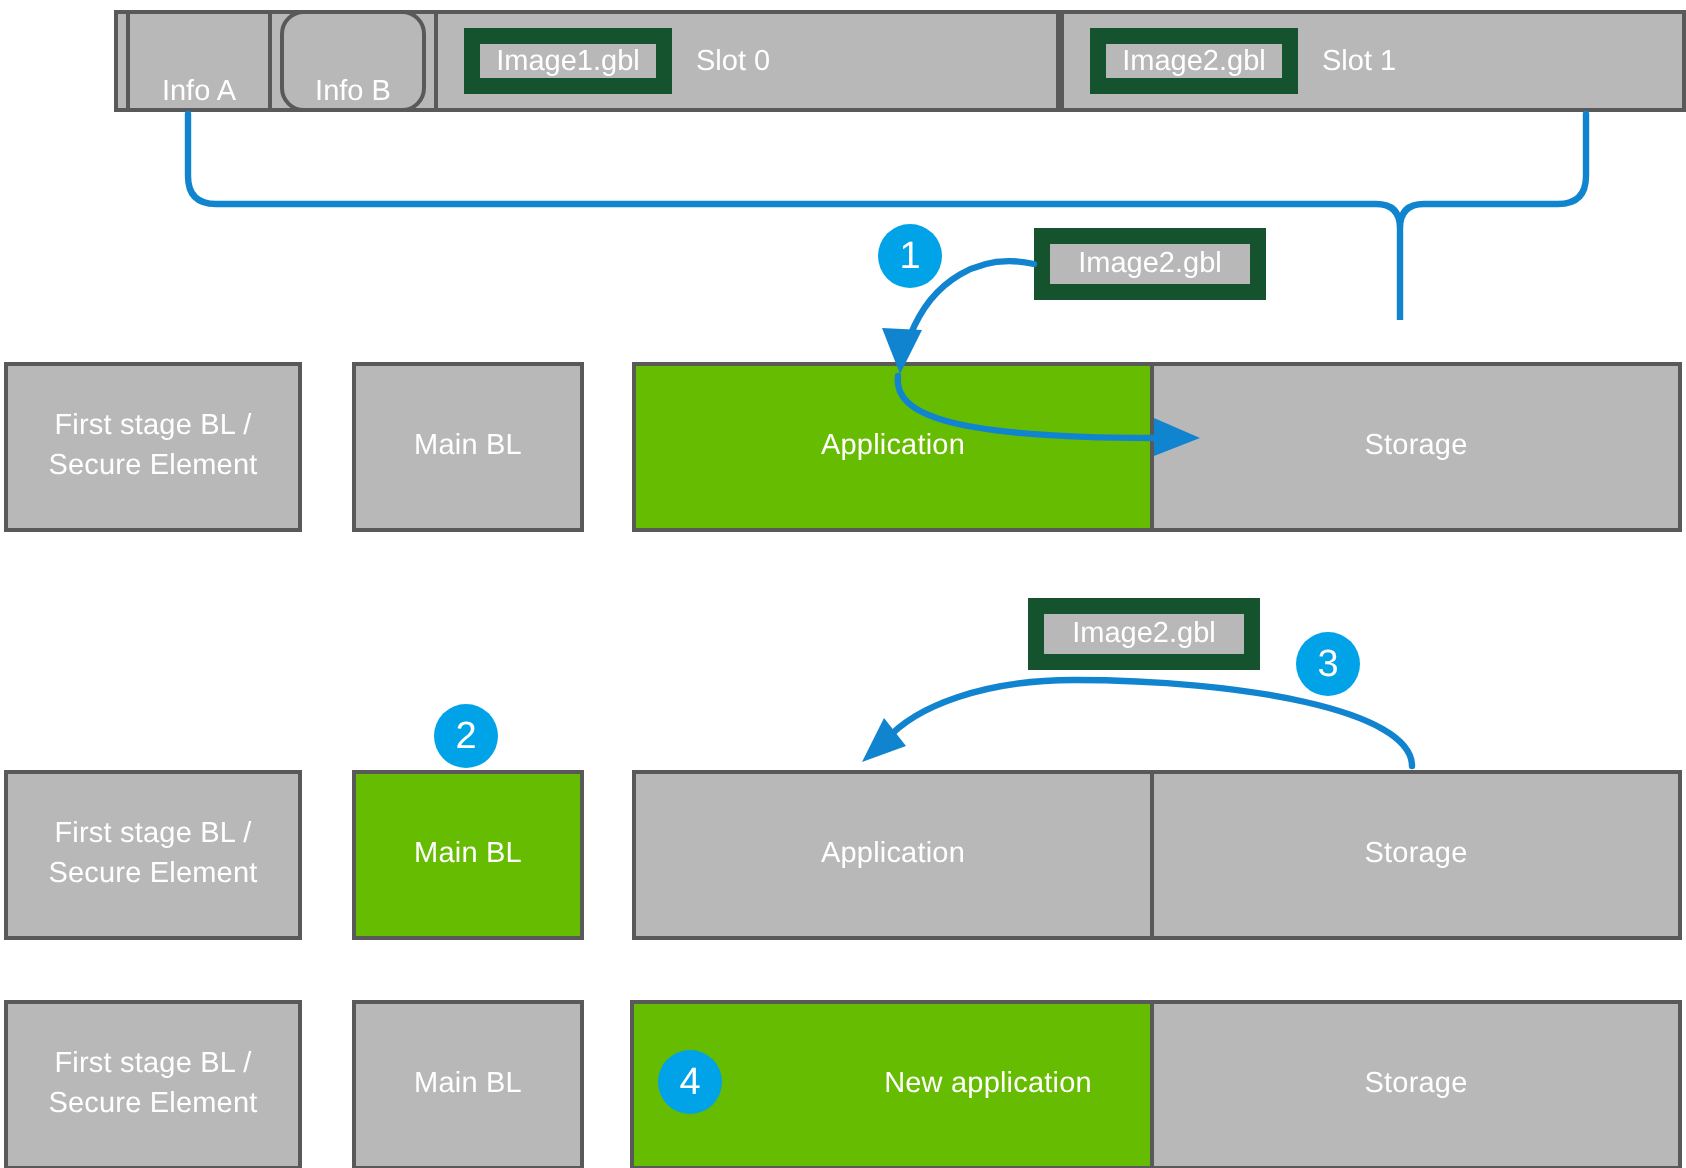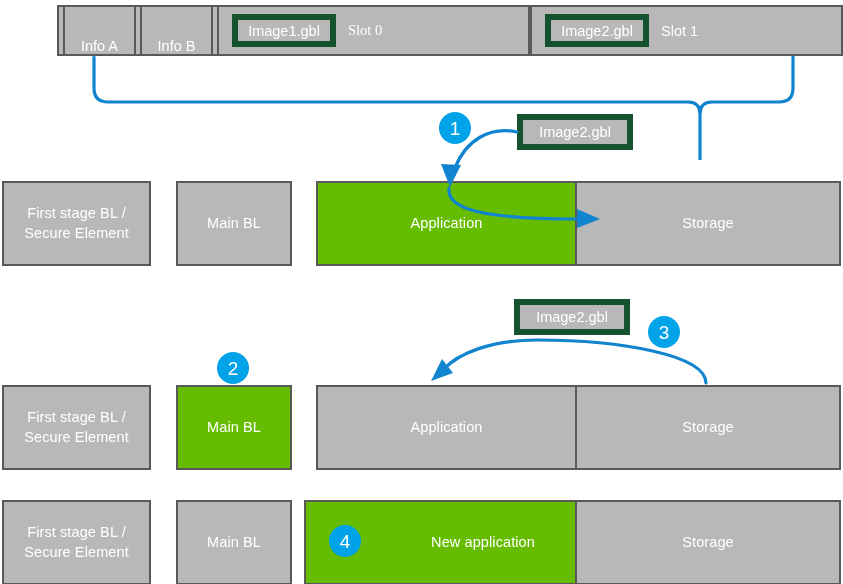--- a/index.html
+++ b/index.html
@@ -58,21 +58,21 @@
     position: absolute;
     color: #ffffff;
     font-size: 14.5px;
     display: flex;
     align-items: center;
   }
   
   .chip {
     position: absolute;
     box-sizing: border-box;
-    border: 6px solid #14532d;
+    border: 8px solid #14532d;
     background: #b8b8b8;
     color: #ffffff;
     font-size: 14.5px;
     display: flex;
     align-items: center;
     justify-content: center;
   }
 
   
   .badge {
@@ -111,29 +111,29 @@
 <body>
 
 <div id="stage">
 
   <div class="slotbar" style="left:57px; top:5px; width:786px; height:51px;"></div>
 
   <div class="slotcell" style="left:63px; top:5px; width:73px; height:51px;">
     <span>Info A</span>
   </div>
 
-  <div class="slotcell" style="left:140px; top:5px; width:73px; height:51px;">
+  <div class="slotcell" style="left:140px; top:5px; width:73px; height:51px;border-radius:12px;">
     <span>Info B</span>
   </div>
 
   <div class="slotcell" style="left:217px; top:5px; width:313px; height:51px;"></div>
   <div class="chip" style="left:232px; top:14px; width:104px; height:33px;">
     <span>Image1.gbl</span>
   </div>
-  <div class="slotlabel" style="left:348px; top:14px; height:33px;font-family:Liberation Serif, serif;">
+  <div class="slotlabel" style="left:348px; top:14px; height:33px;">
     <span>Slot 0</span>
   </div>
 
   <div class="slotcell" style="left:530px; top:5px; width:313px; height:51px;"></div>
   <div class="chip" style="left:545px; top:14px; width:104px; height:33px;">
     <span>Image2.gbl</span>
   </div>
   <div class="slotlabel" style="left:661px; top:14px; height:33px;text-align:center;">
     <span>Slot 1</span>
   </div>
@@ -174,21 +174,21 @@
     <span>Storage</span>
   </div>
 
   <div class="block" style="left:2px; top:500px; width:149px; height:85px;">
     <span>First stage BL /
 Secure Element</span>
   </div>
   <div class="block" style="left:176px; top:500px; width:116px; height:85px;">
     <span>Main BL</span>
   </div>
-  <div class="block green" style="left:304px; top:500px; width:316px; height:85px;">
+  <div class="block green" style="left:315px; top:500px; width:316px; height:85px;">
     <span style="margin-left:42px;">New application</span>
   </div>
   <div class="block" style="left:575px; top:500px; width:266px; height:85px;">
     <span>Storage</span>
   </div>
 
   <svg id="wires" viewBox="0 0 843 584" xmlns="http://www.w3.org/2000/svg">
 
     <path class="wire" d="M 94,57
              L 94,88

